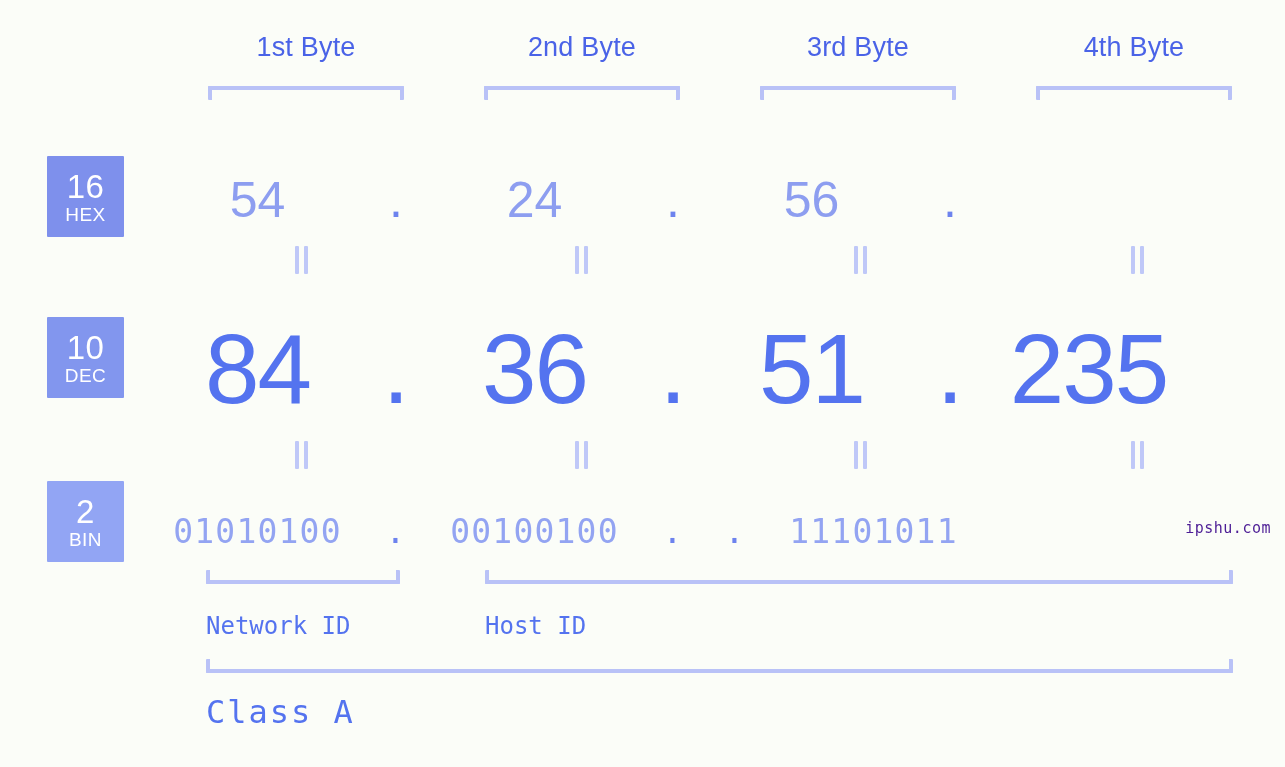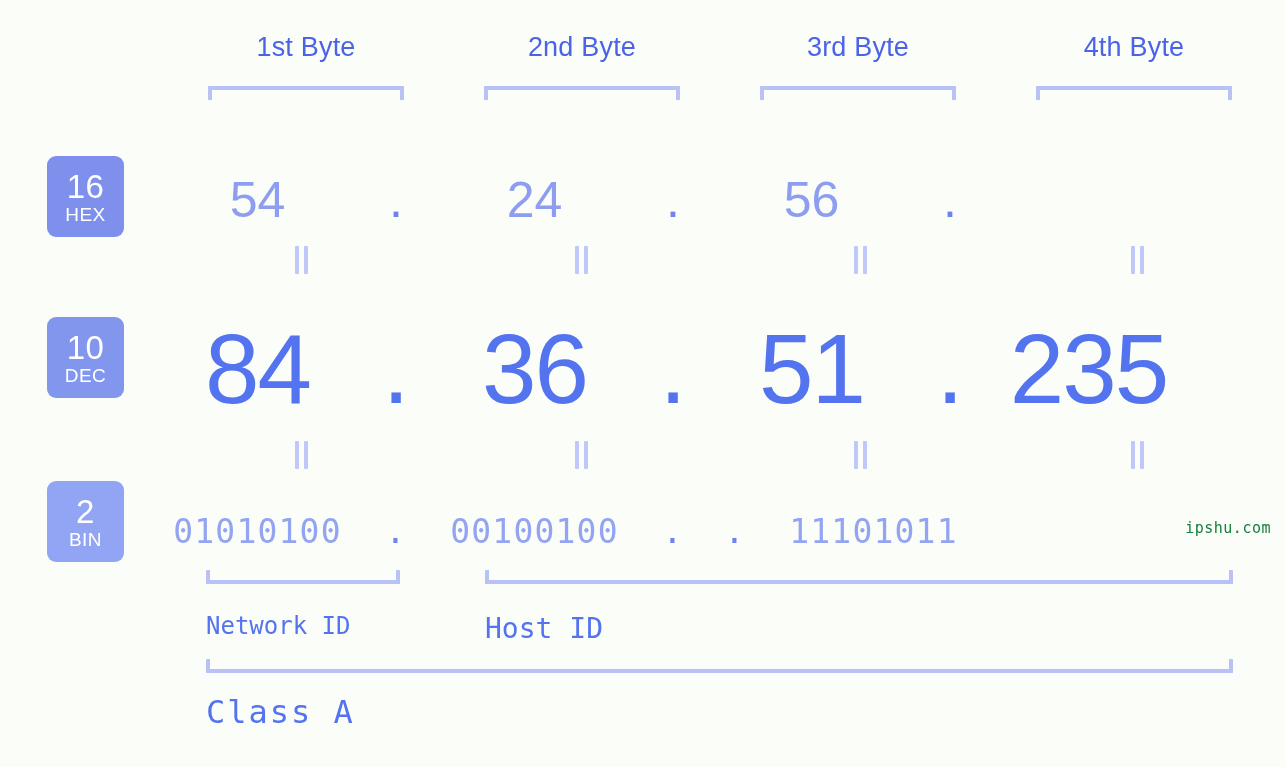--- a/index.html
+++ b/index.html
@@ -52,21 +52,21 @@
     box-sizing: border-box;
     border-radius: 1px;
   }
 
   
   .badge {
     position: absolute;
     left: 47px;
     width: 77px;
     height: 81px;
-    border-radius: 9px;
+    border-radius: 1px;
     color: #ffffff;
     display: flex;
     flex-direction: column;
     align-items: center;
     justify-content: center;
     font-family: "Liberation Sans", sans-serif;
     line-height: 1;
   }
   .badge .num {
     font-size: 33px;
@@ -178,31 +178,31 @@
 
   
   .section-label {
     position: absolute;
     font-family: "DejaVu Sans Mono", monospace;
     color: #5473ef;
     white-space: nowrap;
     text-align: left;
   }
   #label-network-id { top: 612px; font-size: 24px; }
-  #label-host-id    { top: 612px; font-size: 28px; }
+  #label-host-id    { top: 612px; font-size: 24px; }
   #label-class      { top: 693px; font-size: 32px; letter-spacing: 2px; }
 
   
   #watermark {
     position: absolute;
     right: 14px;
     bottom: 20px;
     font-family: "DejaVu Sans Mono", monospace;
     font-size: 15px;
-    color: #15803d;
+    color: #4c1d95;
     letter-spacing: 0.5px;
   }
 </style>
 </head>
 <body>
 
 <div id="page">
 
   <div class="byte-label" style="left:206px; width:200px;">1st Byte</div>
   <div class="byte-label" style="left:482px; width:200px;">2nd Byte</div>

